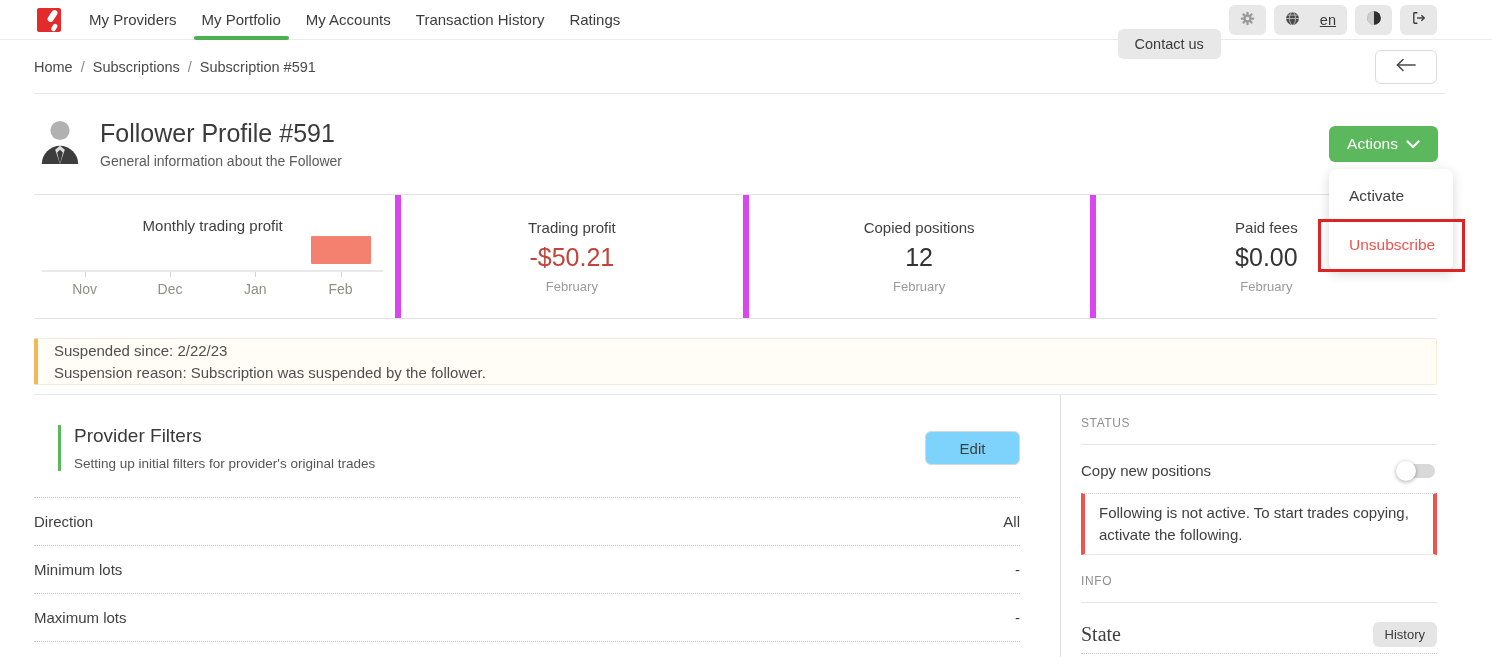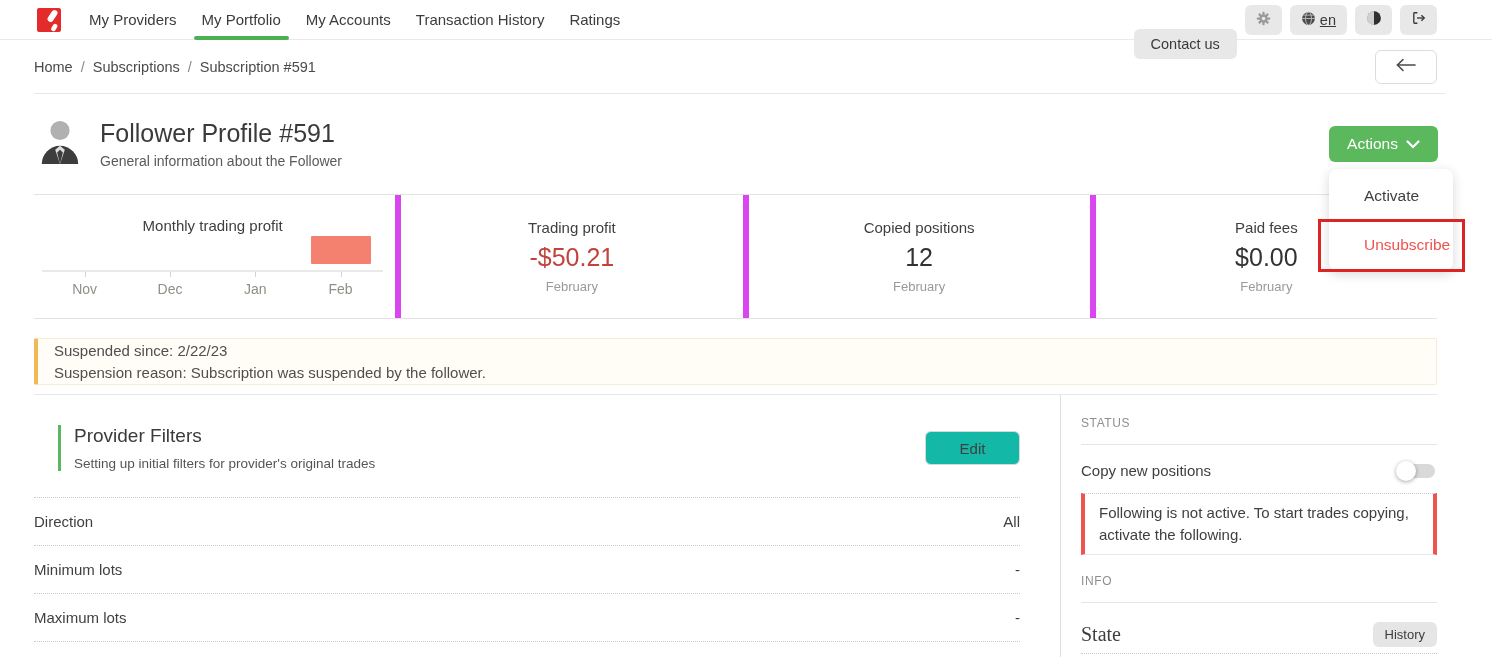--- a/index.html
+++ b/index.html
@@ -14,21 +14,21 @@
   .nav-link { font-size:15px; color:#3c3c3c; margin-right:25px; height:100%;
     display:flex; align-items:center; position:relative; cursor:pointer; white-space:nowrap; }
   .nav-link.active::after { content:''; position:absolute; left:-8px; right:-8px;
     bottom:-1px; height:4px; background:#4caf50; border-radius:2px; }
   .nav-right { margin-left:auto; margin-right:55px; display:flex; align-items:center; gap:8px; }
   .top-btn { background:#e8e8e8; border:none; border-radius:6px; height:30px;
     display:flex; align-items:center; justify-content:center; font-size:14.5px;
     color:#3a3a3a; cursor:pointer; font-family:inherit; }
   .top-btn.text { padding:0 17px;margin-top:48px; }
   .top-btn.icon { width:37px; }
-  .top-btn.lang { padding:0 11px; gap:4px;text-decoration:underline; }
+  .top-btn.lang { padding:0 11px; gap:20px;text-decoration:underline; }
 
   
   .breadcrumb-row { margin:0 47px 0 34px; height:54px; display:flex; align-items:center;
     justify-content:space-between; border-bottom:1px solid #e7e7e7; }
   .breadcrumb { font-size:14.5px; color:#4a4a4a; display:flex; gap:8px; align-items:center; }
   .crumb { cursor:pointer; }
   .crumb-sep { color:#8a8a8a; }
   .back-btn { width:62px; height:34px; background:#fff; border:1px solid #dcdcdc;
     border-radius:6px; display:flex; align-items:center; justify-content:center;
     cursor:pointer; margin-right:8px; }
@@ -36,21 +36,21 @@
   
   .page-header { height:100px; display:flex; align-items:center; padding-left:37px; }
   .avatar { margin-right:17px; }
   .header-title { font-size:25px; color:#3a3a3a; font-weight:400; }
   .header-sub { font-size:14px; color:#5a5a5a; margin-top:5px; }
   .actions-wrap { margin-left:auto; margin-right:54px; position:relative; }
   .actions-btn { width:109px; height:36px; background:#5cb85c; color:#fff; border:none;
     border-radius:6px; font-size:15.5px; display:flex; align-items:center;
     justify-content:center; gap:8px; cursor:pointer; font-family:inherit; }
   .dropdown { position:absolute; top:43px; left:0; width:124px; background:#fff;
-    border-radius:8px; box-shadow:0 3px 12px rgba(0,0,0,.16); z-index:20; padding:2px 15px; }
+    border-radius:8px; box-shadow:0 3px 12px rgba(0,0,0,.16); z-index:20; padding:2px 0; }
   .dropdown-item { height:49px; display:flex; align-items:center; padding-left:20px;
     font-size:15.5px; cursor:pointer; color:#3f3f3f; }
   .dropdown-item.danger { color:#f0524e; }
   .annotation-box { position:absolute; left:-11px; top:50px; width:147px; height:53px;
     border:3px solid #dd2424; z-index:25; pointer-events:none; }
 
   
   .stats-row { margin:0 55px 0 34px; height:125px; border-top:1px solid #e3e3e3;
     border-bottom:1px solid #e3e3e3; display:flex; }
   .stat-card { flex:1; border-right:6px solid #d946ef; display:flex; flex-direction:column;
@@ -80,21 +80,21 @@
 
   
   .lower { margin:9px 55px 0 34px; border-top:1px solid #e7e7e7; display:flex;
     height:263px; overflow:hidden; }
   .lower-left { width:1027px; border-right:1px solid #ddd; }
   .filters-header { margin:30px 40px 0 0; display:flex; align-items:center;
     justify-content:space-between;padding-left:24px; }
   .filters-titles { border-left:3px solid #5cb85c; padding-left:13px; }
   .filters-title { font-size:19px; color:#3a3a3a; font-weight:400; }
   .filters-sub { font-size:13.5px; color:#555; margin-top:9px; }
-  .edit-btn { width:95px; height:34px; background:#14b8a6; border:1px solid #d8d8d8;
+  .edit-btn { width:95px; height:34px; background:#7dd3fc; border:1px solid #d8d8d8;
     border-radius:6px; font-size:15px; color:#3f3f3f; cursor:pointer; font-family:inherit; }
   .rows { margin:26px 40px 0 0; border-top:1px dotted #c9c9c9; }
   .row { height:48px; display:flex; align-items:center; justify-content:space-between;
     border-bottom:1px dotted #c9c9c9; font-size:15px; color:#3f3f3f; }
 
   .sidebar { flex:1; padding:21px 0 0 20px; }
   .side-header { font-size:12px; color:#8f8f8f; letter-spacing:.6px; }
   .side-sep { border:none; border-top:1px solid #e5e5e5; margin-top:14px; }
   .copy-row { margin-top:17px; display:flex; align-items:center; justify-content:space-between; }
   .copy-label { font-size:15px; color:#3f3f3f; }

